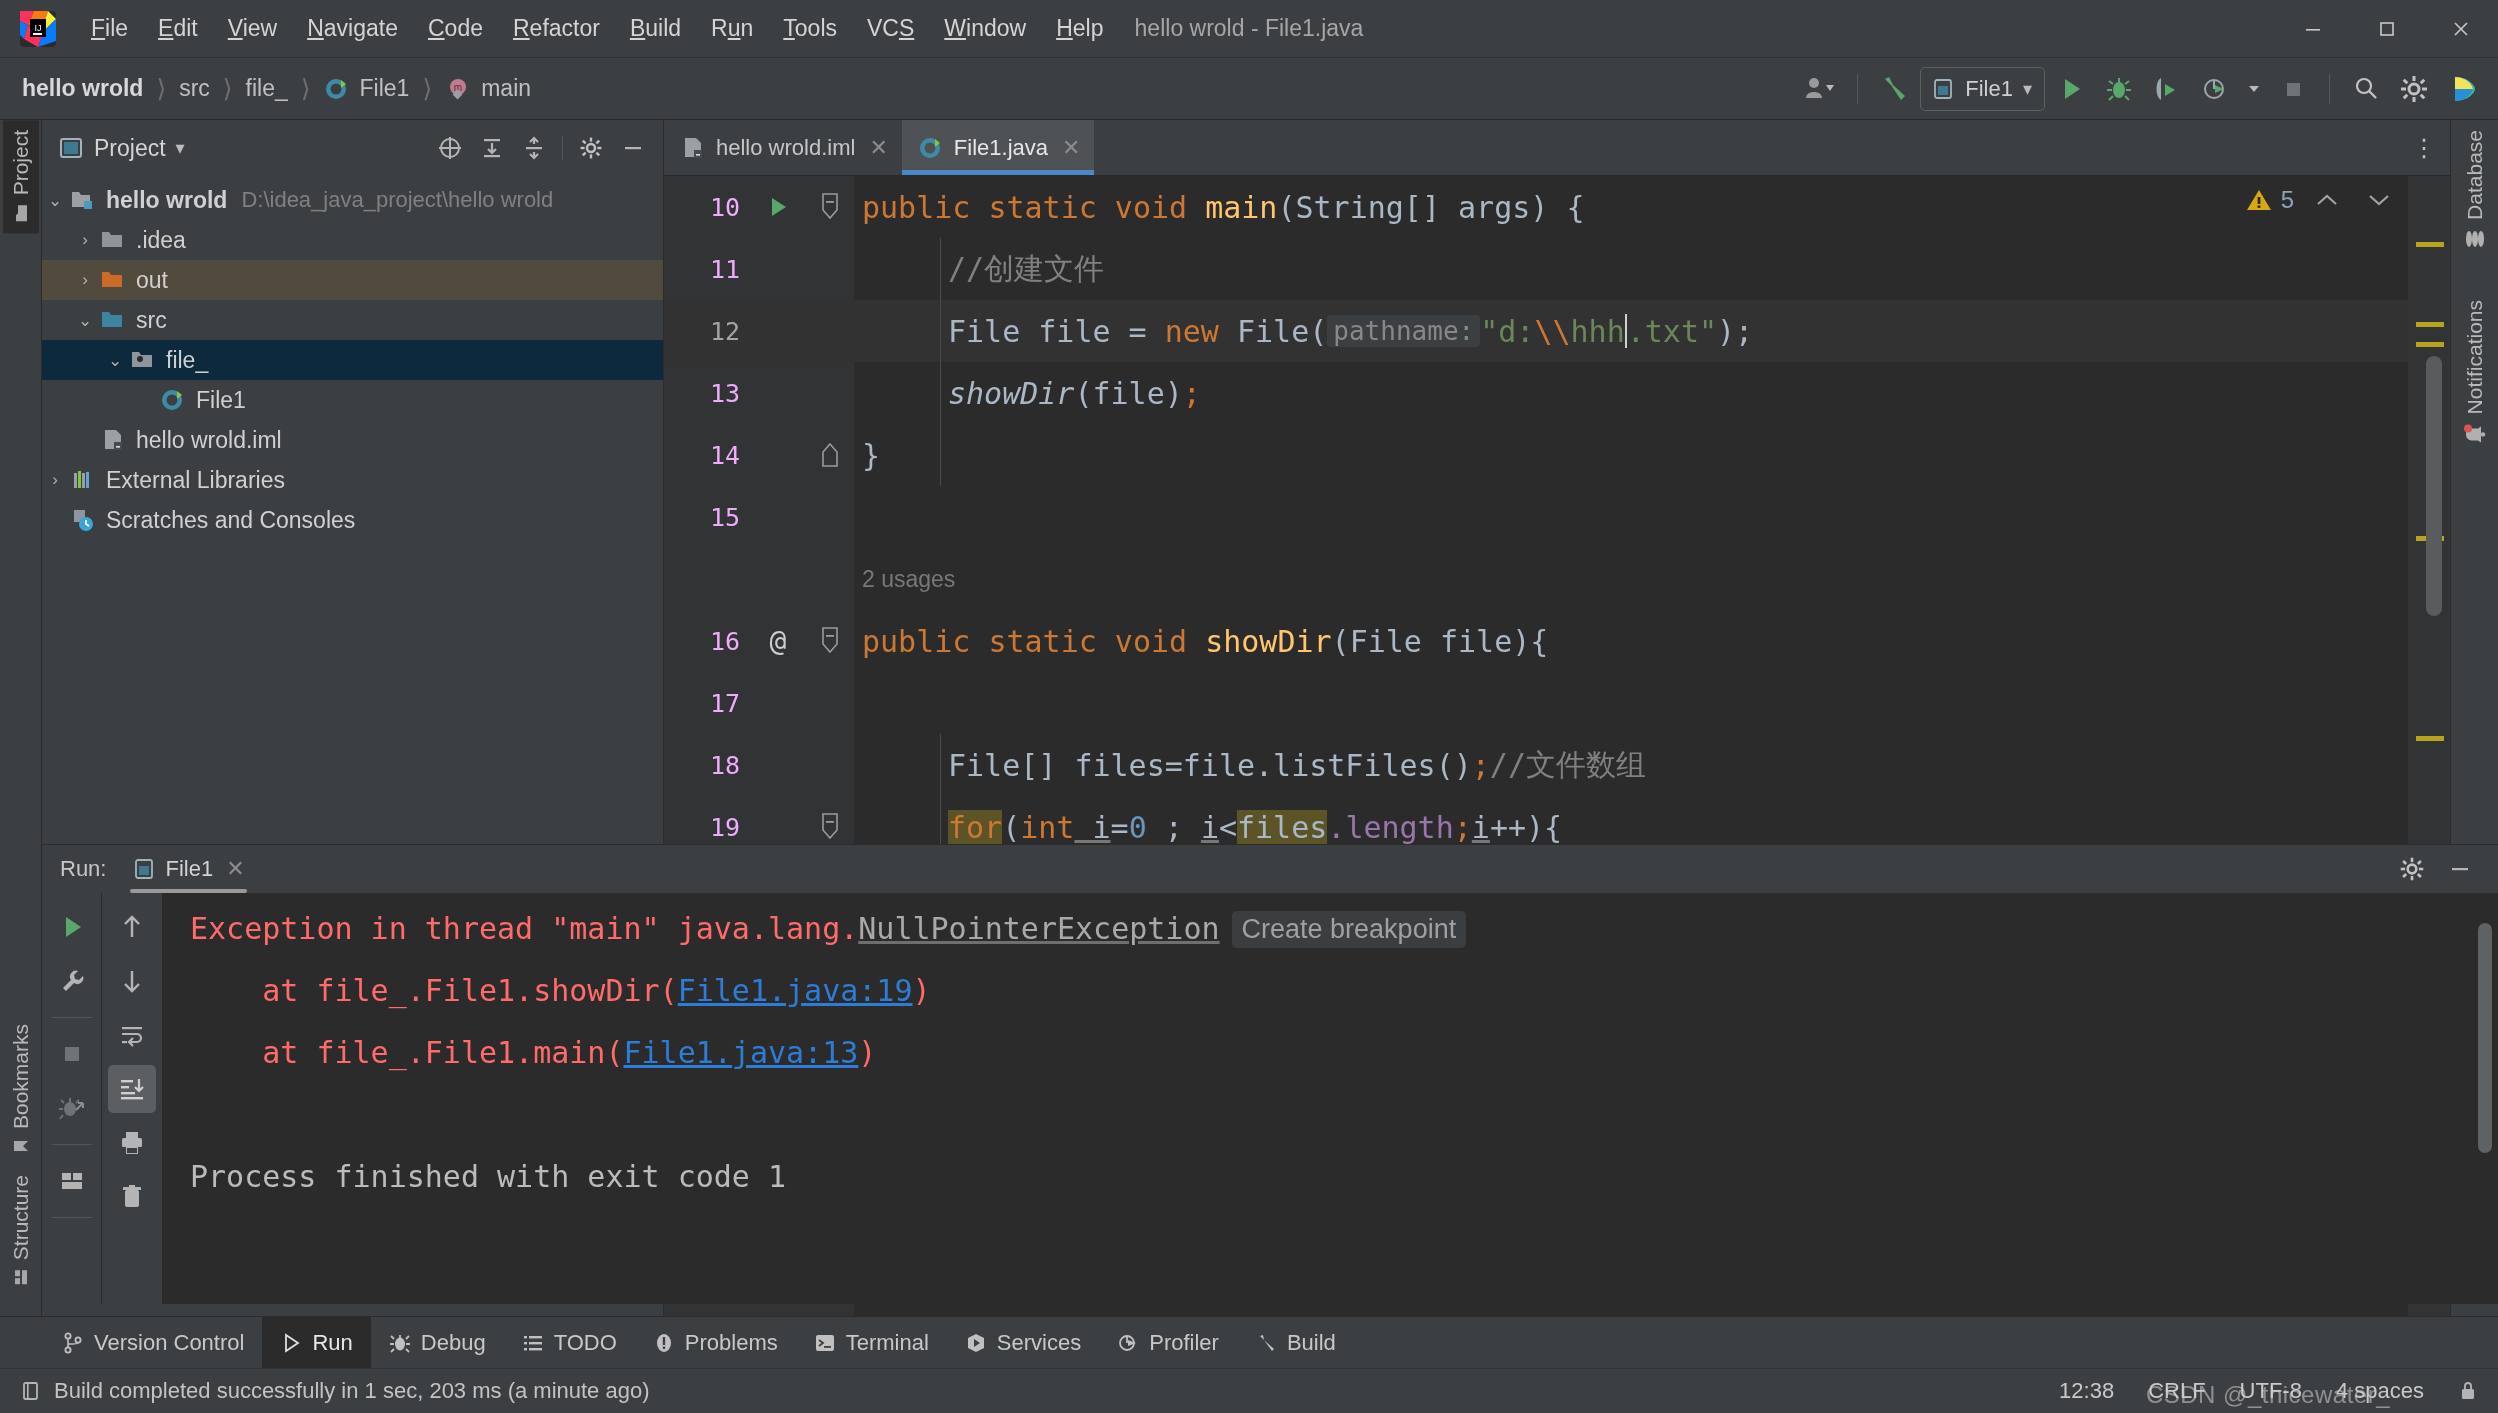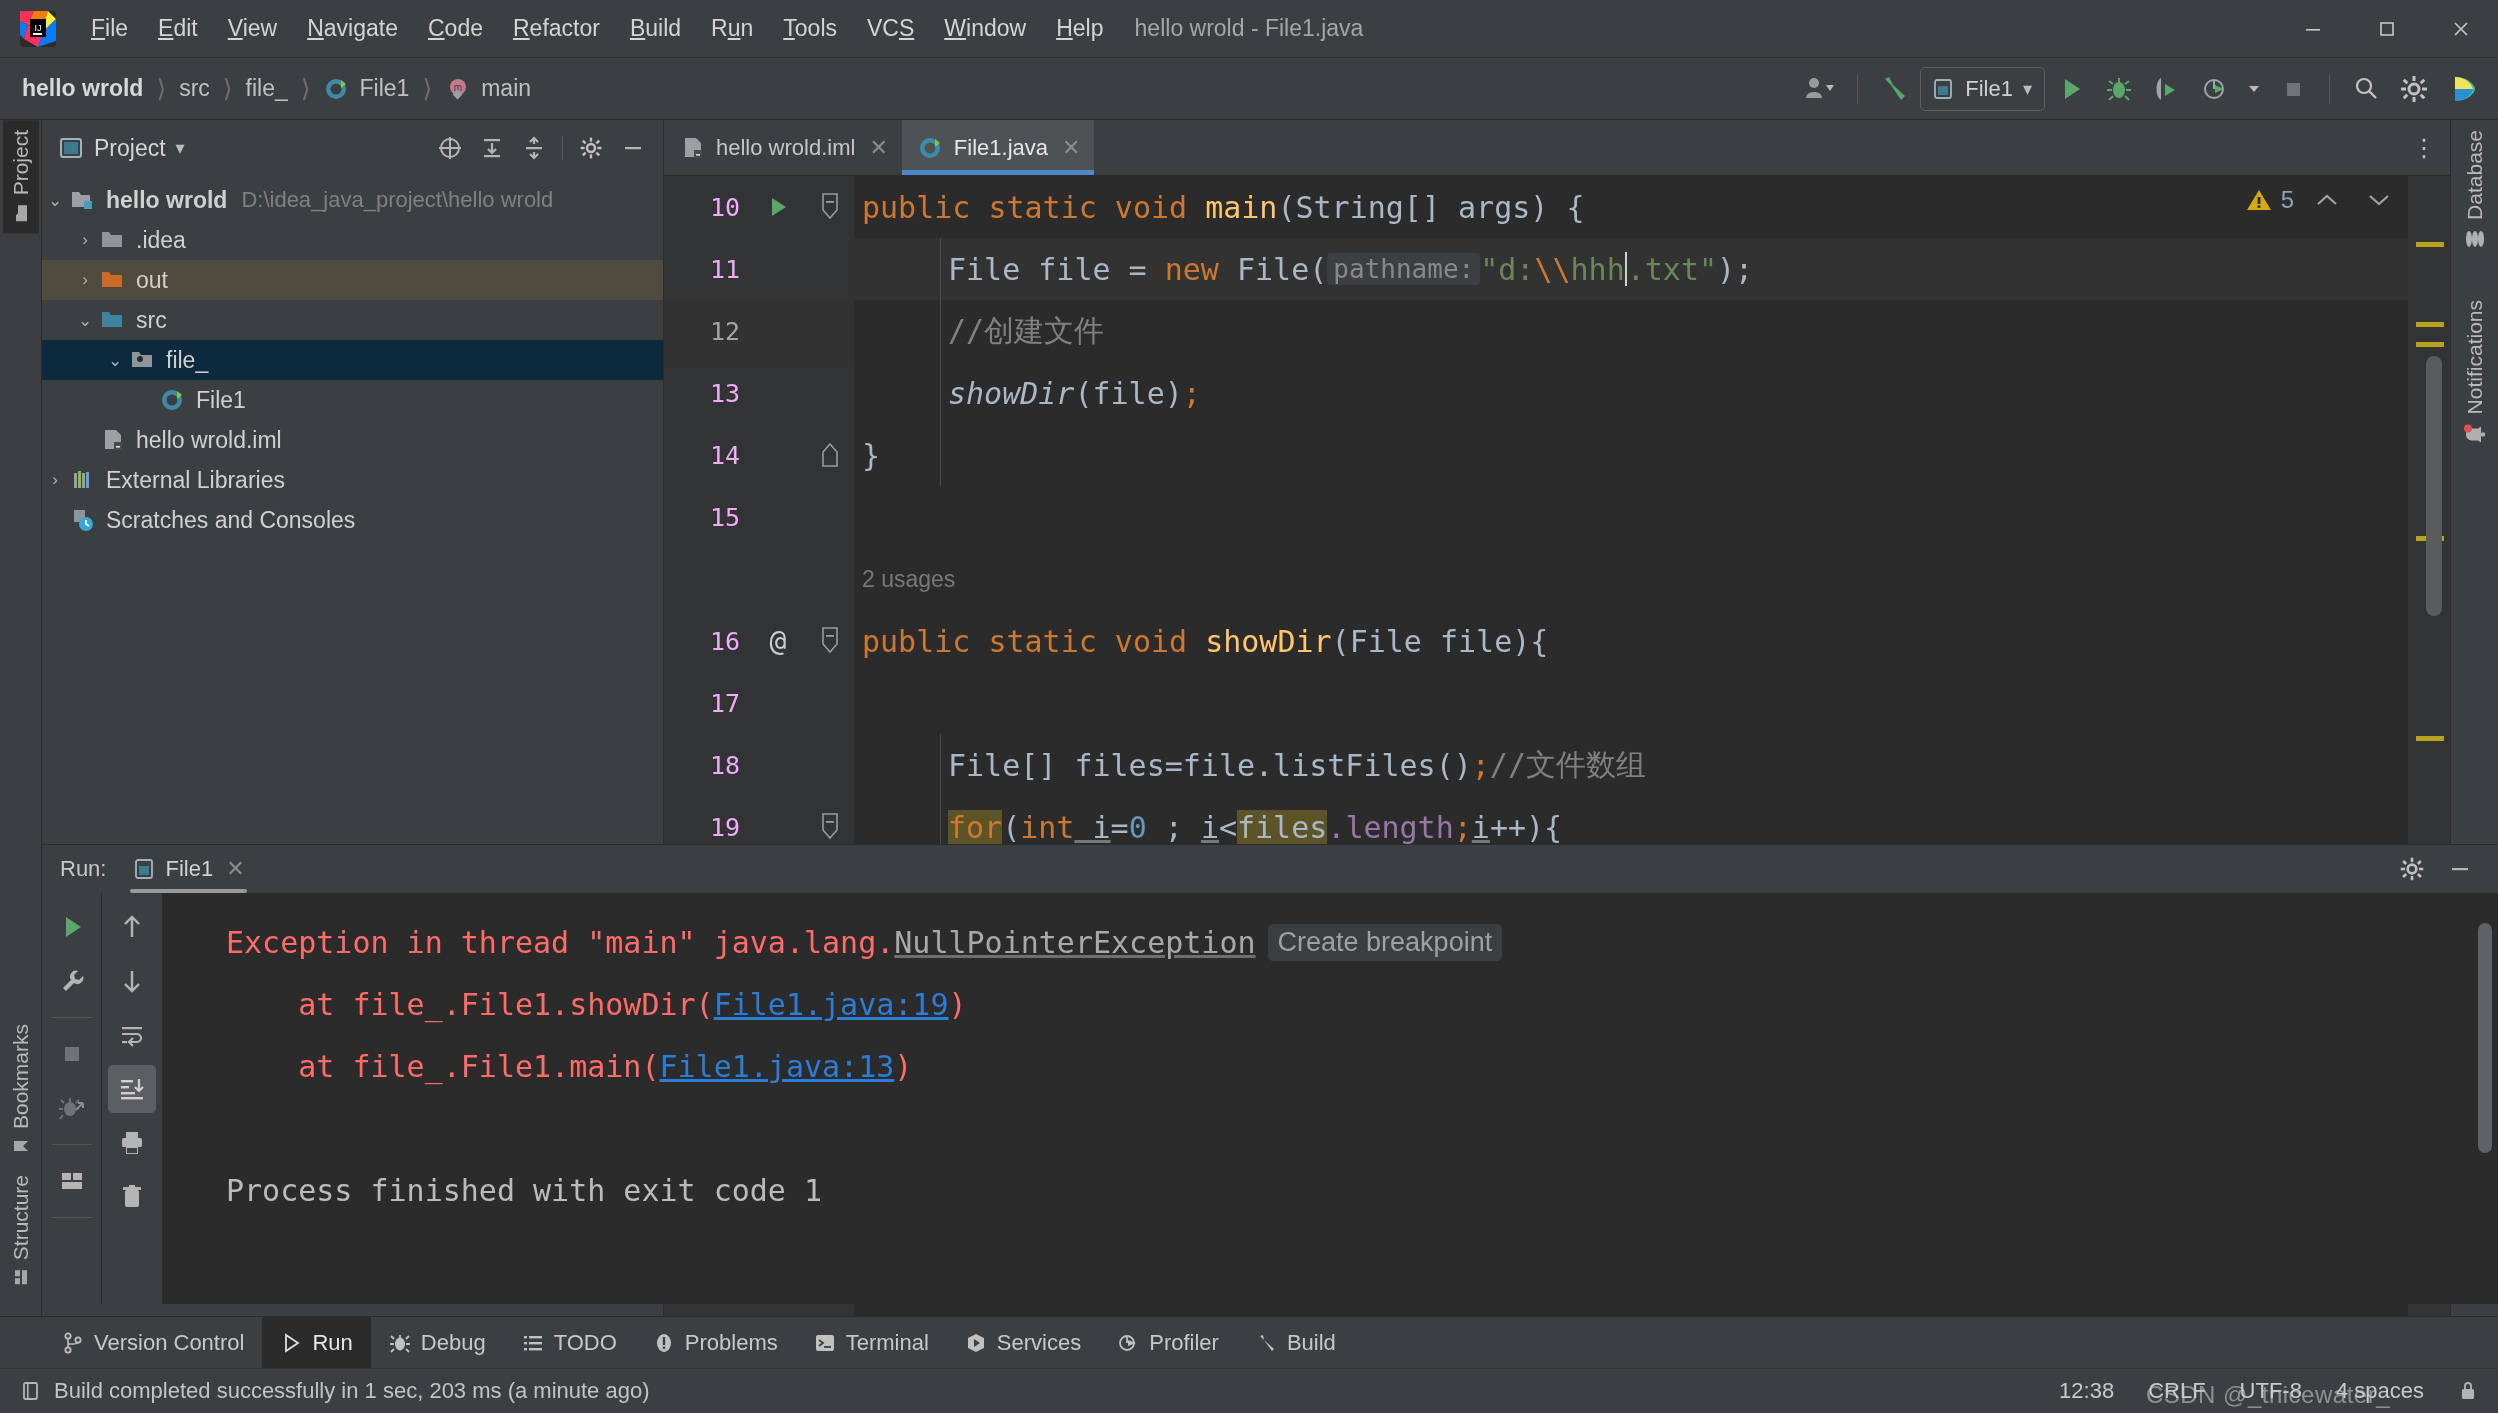--- a/index.html
+++ b/index.html
@@ -145,21 +145,21 @@
 
   #runbody { flex:1; display:flex; min-height:0; }
   .rtoolcol { width:60px; background:#3c3f41; display:flex; flex-direction:column; align-items:center;
               padding-top:10px; gap:6px; flex:0 0 auto; border-right:1px solid #2b2b2b;}
   .rtoolcol.second { border-right:none; }
   .rbtn { width:48px; height:48px; display:flex; align-items:center; justify-content:center; border-radius:5px;}
   .rbtn.on { background:#5b5f61; }
   .rsep { width:40px; height:1px; background:#555; margin:6px 0;}
   #console { flex:1; background:#2b2b2b; padding:18px 0 0 28px; font-family:"DejaVu Sans Mono", monospace;
              font-size:30px; overflow:hidden; position:relative; min-width:0;}
-  .conline { height:62px; display:flex; align-items:center; white-space:pre;margin-left:36px;}
+  .conline { height:62px; display:flex; align-items:flex-start; white-space:pre;}
   .err { color:#ff6b68; }
   .lnk { color:#2d7cd6; text-decoration:underline; }
   .exc { color:#a9a9a9; text-decoration:underline; text-decoration-color:#6f6f6f;}
   .bpchip { color:#a0a0a0; background:#3b3e40; border-radius:5px; padding:3px 10px; font-size:27px; margin-left:12px;
             font-family:"Liberation Sans",sans-serif;}
   .outtxt { color:#bbbbbb; }
   #conscroll { position:absolute; right:6px; top:30px; width:14px; height:230px; background:#5e6264; border-radius:7px;}
 
   
   #bottomtabs { height:52px; background:#3c3f41; display:flex; align-items:stretch; border-top:1px solid #2b2b2b;
@@ -649,25 +649,25 @@
         </div>
       </div>
 
       <div id="codearea">
         <div class="indentguide" style="left:86px;top:62px;height:248px;"></div>
         <div class="indentguide" style="left:86px;top:558px;height:186px;"></div>
 
         <div class="cline">
           <span class="kw">public static void </span><span class="fn">main</span><span class="txt">(String[] args) {</span>
         </div>
+        <div class="cline" style="padding-left:94px;">
+          <span class="cmt">//创建文件</span>
+        </div>
         <div class="cline cur" style="padding-left:94px;">
           <span class="txt">File file = </span><span class="kw">new</span><span class="txt"> File(</span><span class="hint">pathname:</span><span class="str">"d:</span><span class="esc">\\</span><span class="str">hhh</span><span class="caret"></span><span class="str">.txt"</span><span class="txt">);</span>
-        </div>
-        <div class="cline" style="padding-left:94px;">
-          <span class="cmt">//创建文件</span>
         </div>
         <div class="cline" style="padding-left:94px;">
           <span class="txt" style="font-style:italic;">showDir</span><span class="txt">(file)</span><span class="kw">;</span>
         </div>
         <div class="cline">
           <span class="txt">}</span>
         </div>
         <div class="cline"></div>
         <div class="cline">
           <span class="usages">2 usages</span>

